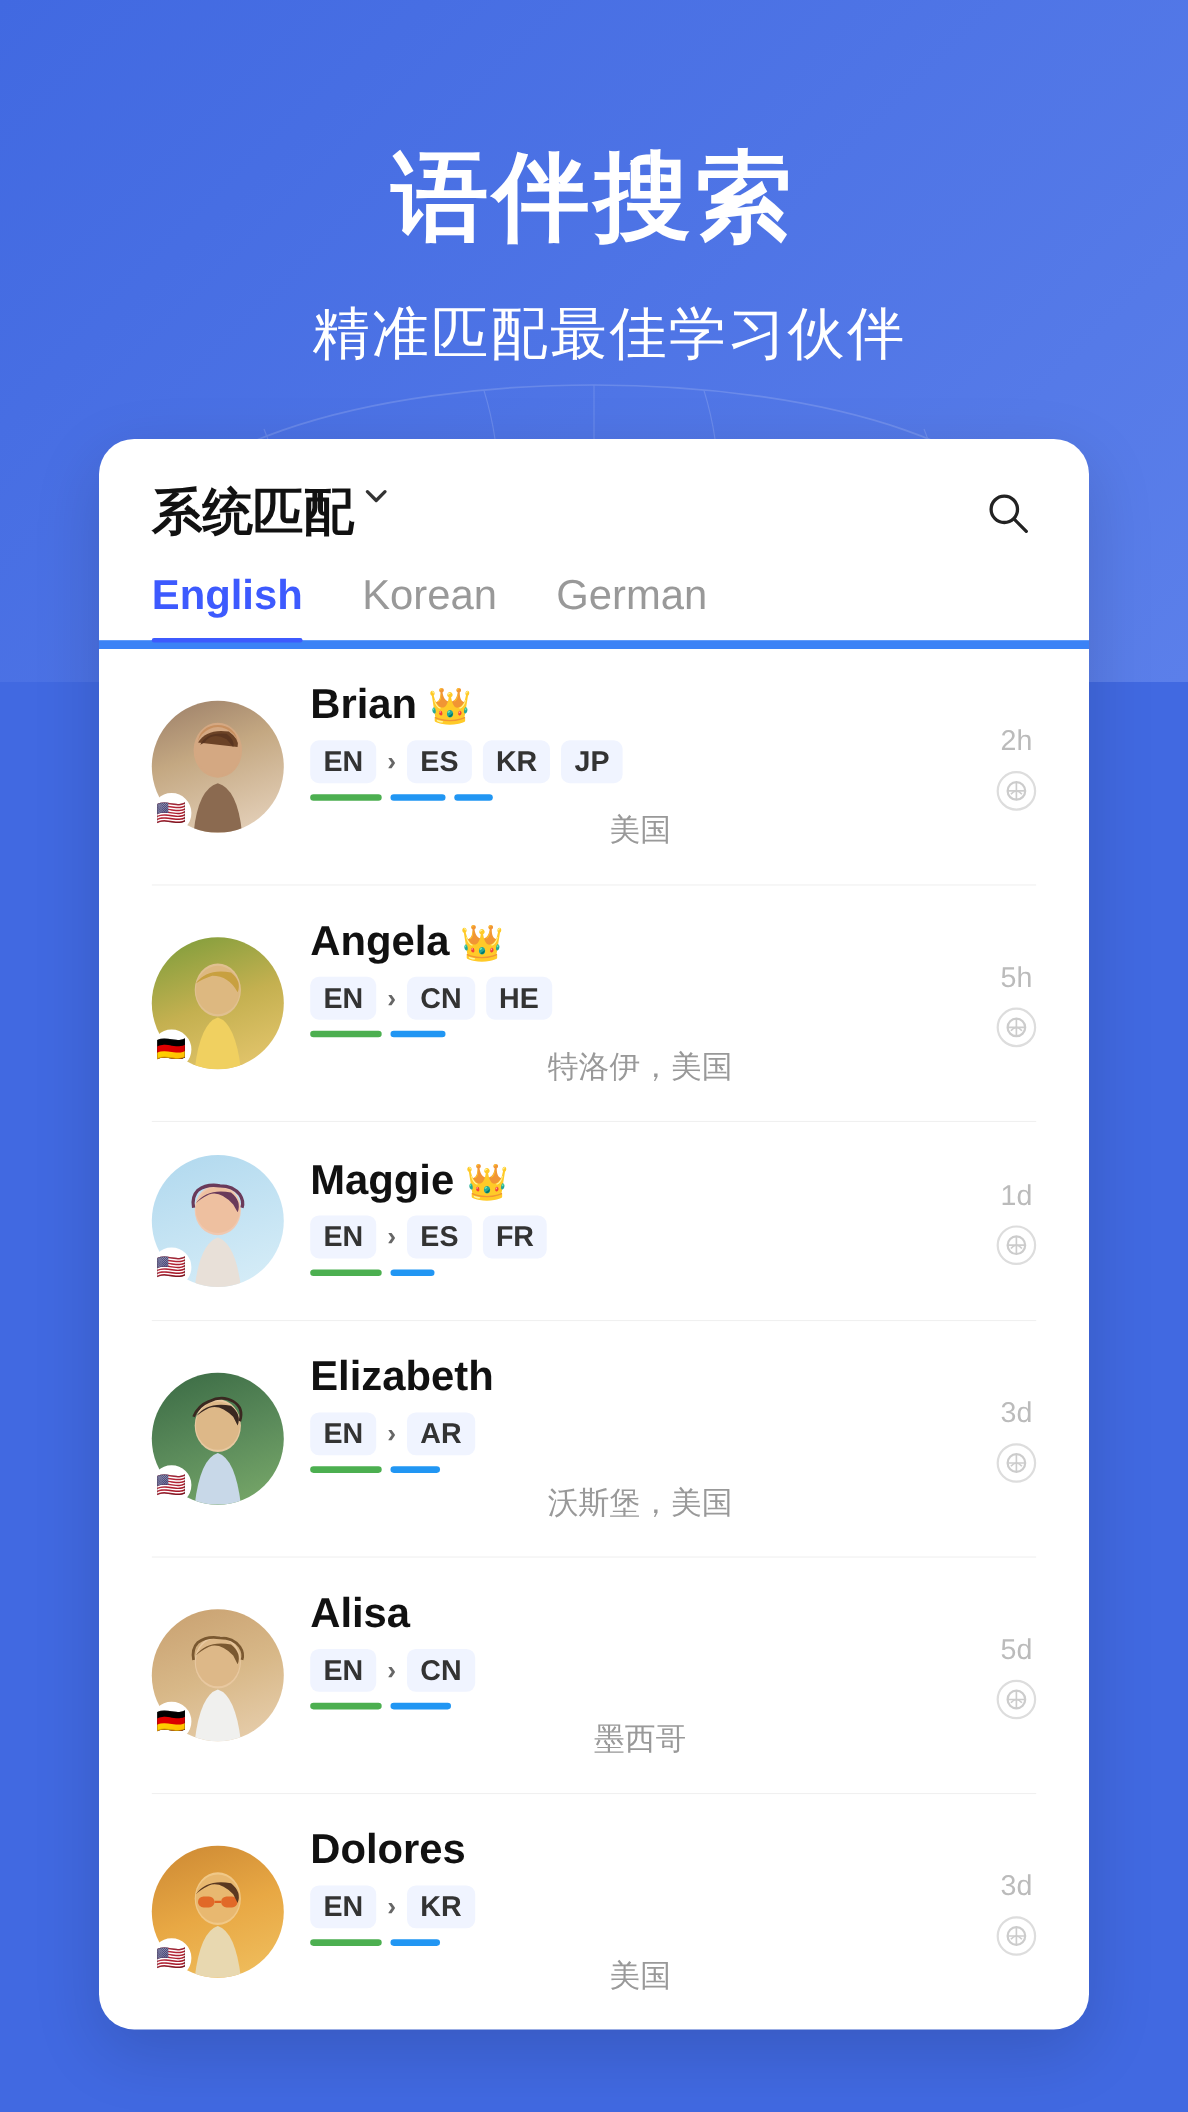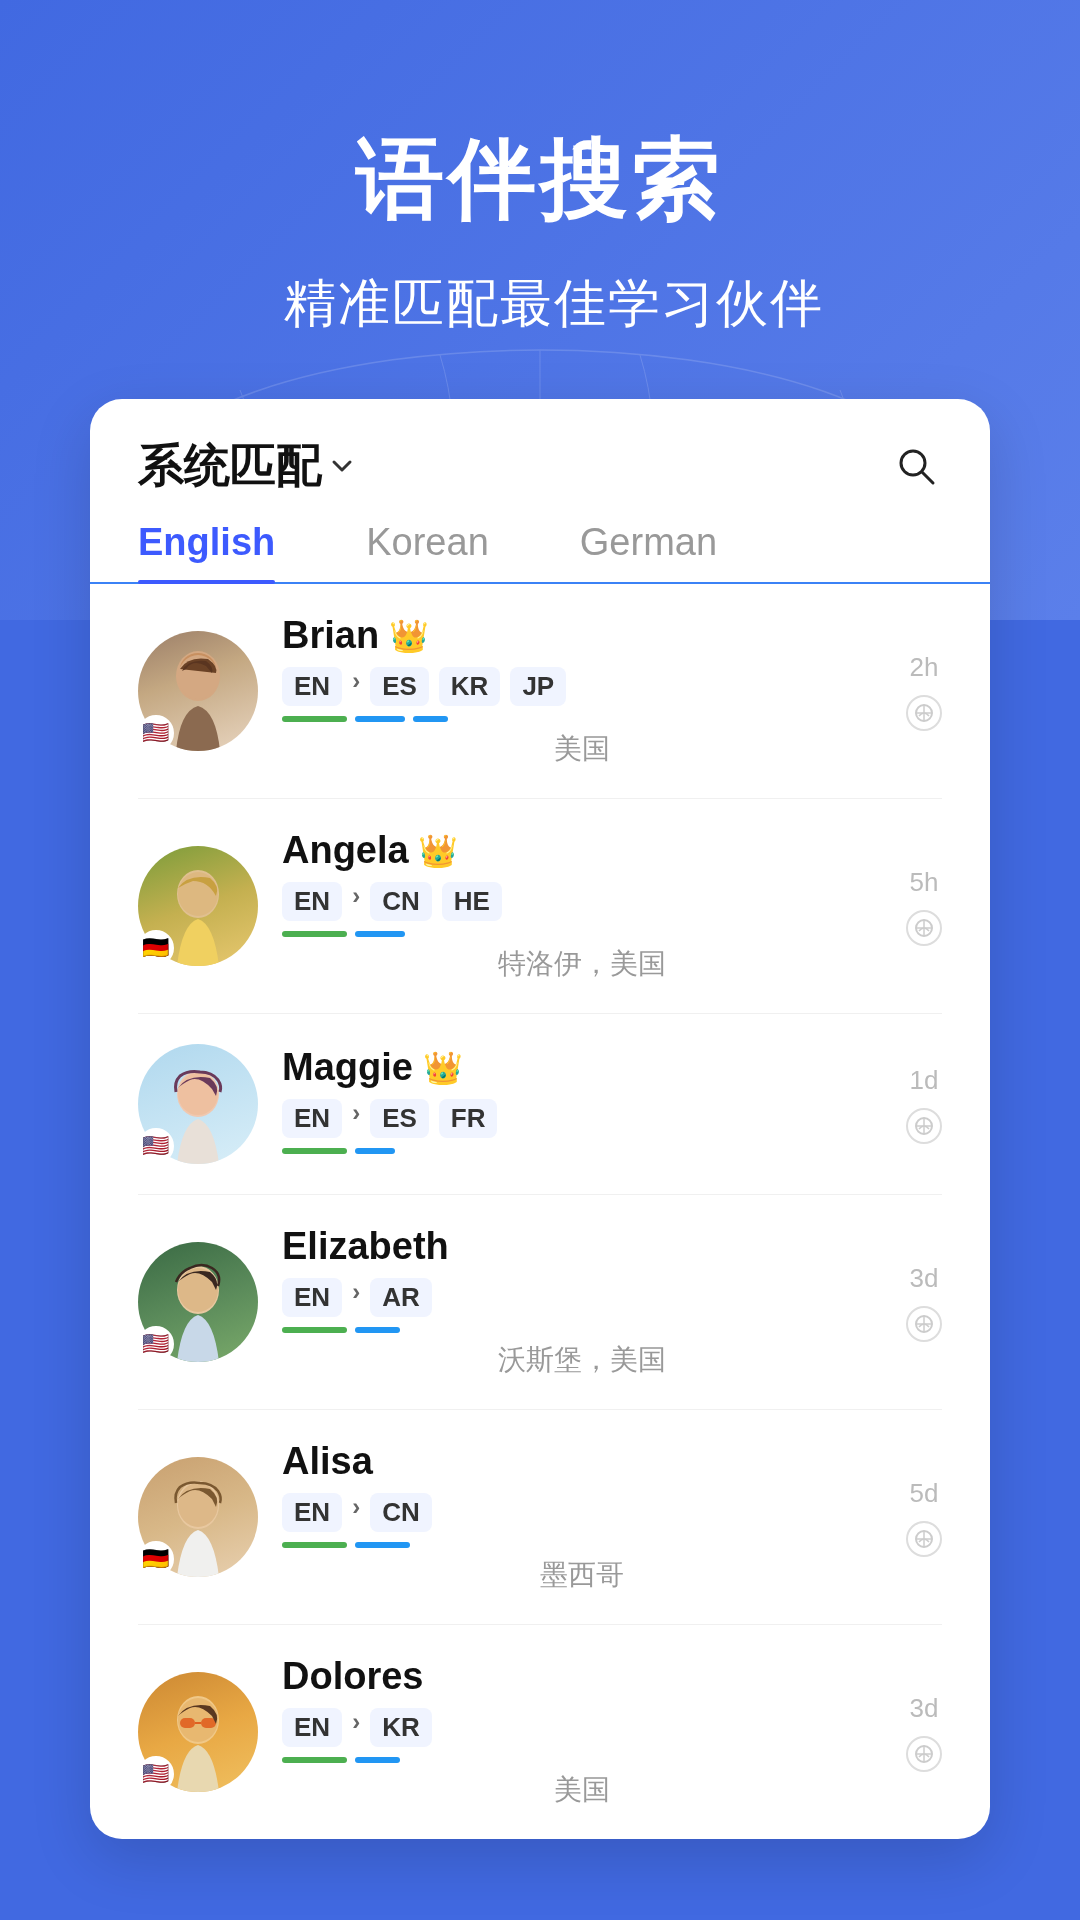--- a/index.html
+++ b/index.html
@@ -76,21 +76,21 @@
 
     .card-header {
       padding: 36px 48px 0 48px;
       display: flex;
       align-items: center;
       justify-content: space-between;
     }
 
     .match-label-row {
       display: flex;
-      align-items: center;
+      align-items: flex-start;
       gap: 4px;
     }
 
     .match-label {
       font-size: 46px;
       font-weight: 700;
       color: #111;
     }
 
     .chevron-icon {
@@ -106,22 +106,22 @@
       height: 52px;
       display: flex;
       align-items: center;
       justify-content: center;
     }
 
     .tabs-bar {
       margin-top: 24px;
       padding: 0 48px;
       display: flex;
-      gap: 91px;
-      border-bottom: 2px solid #3b82f6;
+      gap: 54px;
+      border-bottom: 8px solid #3b82f6;
     }
 
     .tab-item {
       padding-bottom: 18px;
       font-size: 38px;
       font-weight: 500;
       color: #999;
       position: relative;
       cursor: pointer;
     }
@@ -208,20 +208,21 @@
       font-weight: 700;
       color: #111;
     }
 
     .crown-icon {
       font-size: 32px;
     }
 
     .lang-tags {
       display: flex;
+      align-items: center;
       gap: 10px;
       margin-bottom: 10px;
       flex-wrap: wrap;
     }
 
     .lang-tag {
       font-size: 26px;
       font-weight: 600;
       color: #333;
       background: #f0f4ff;

